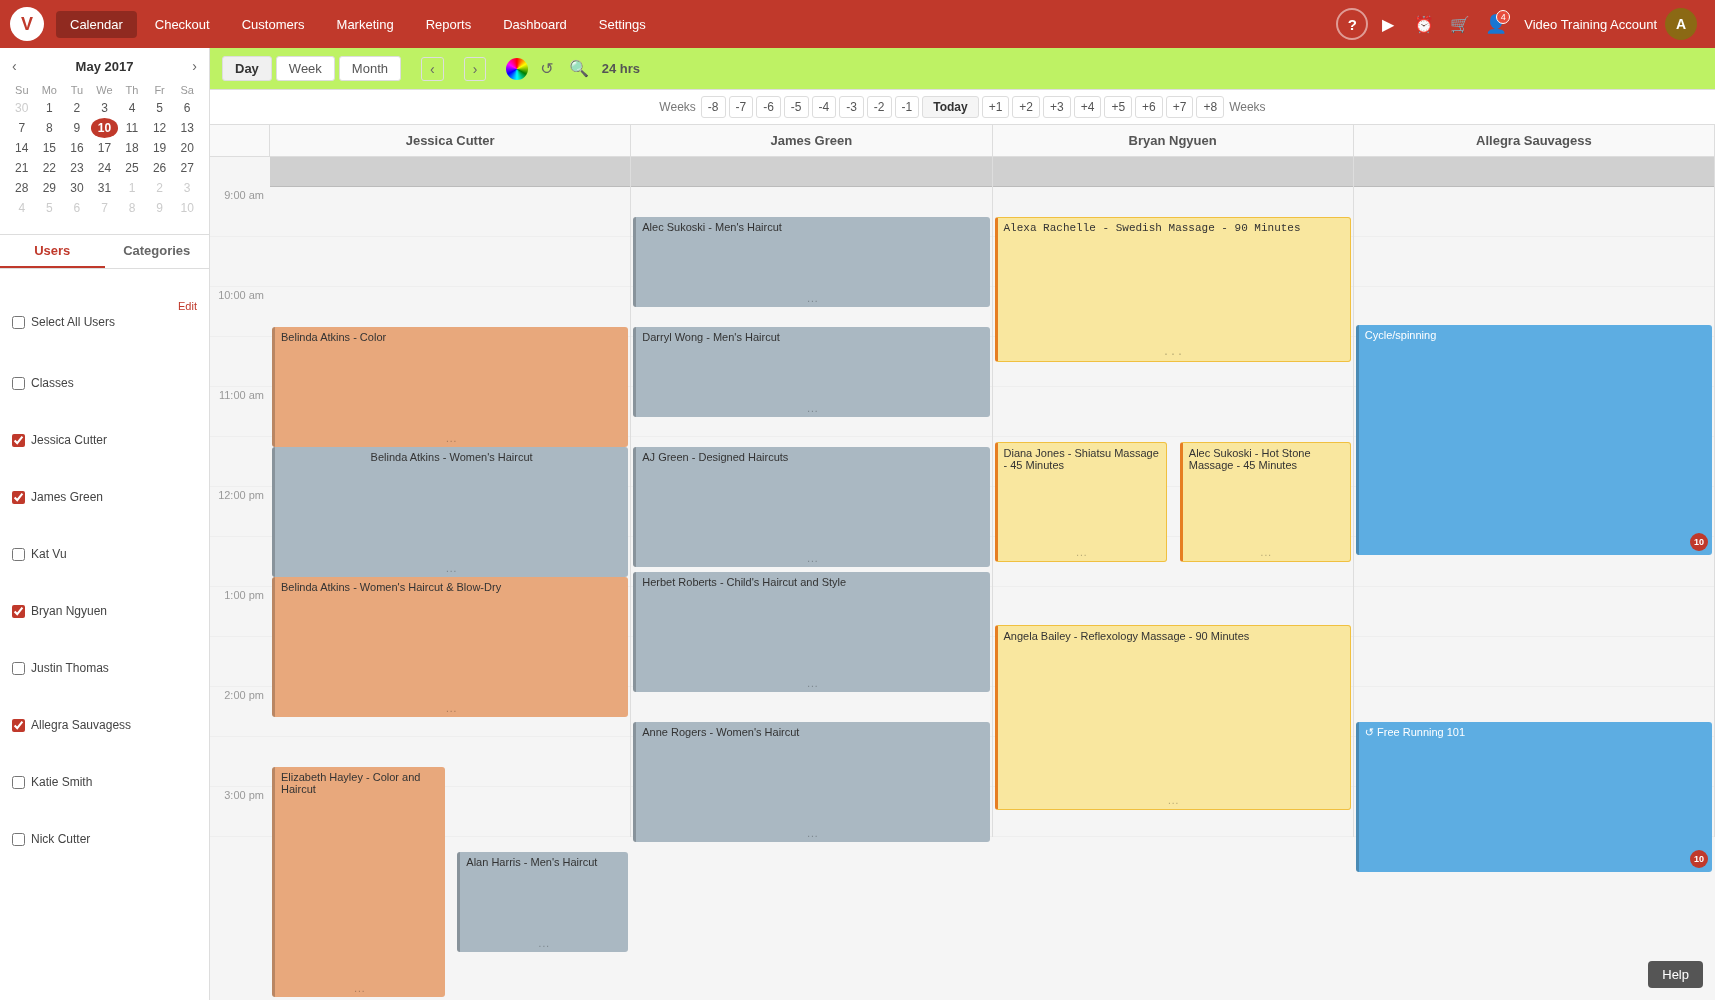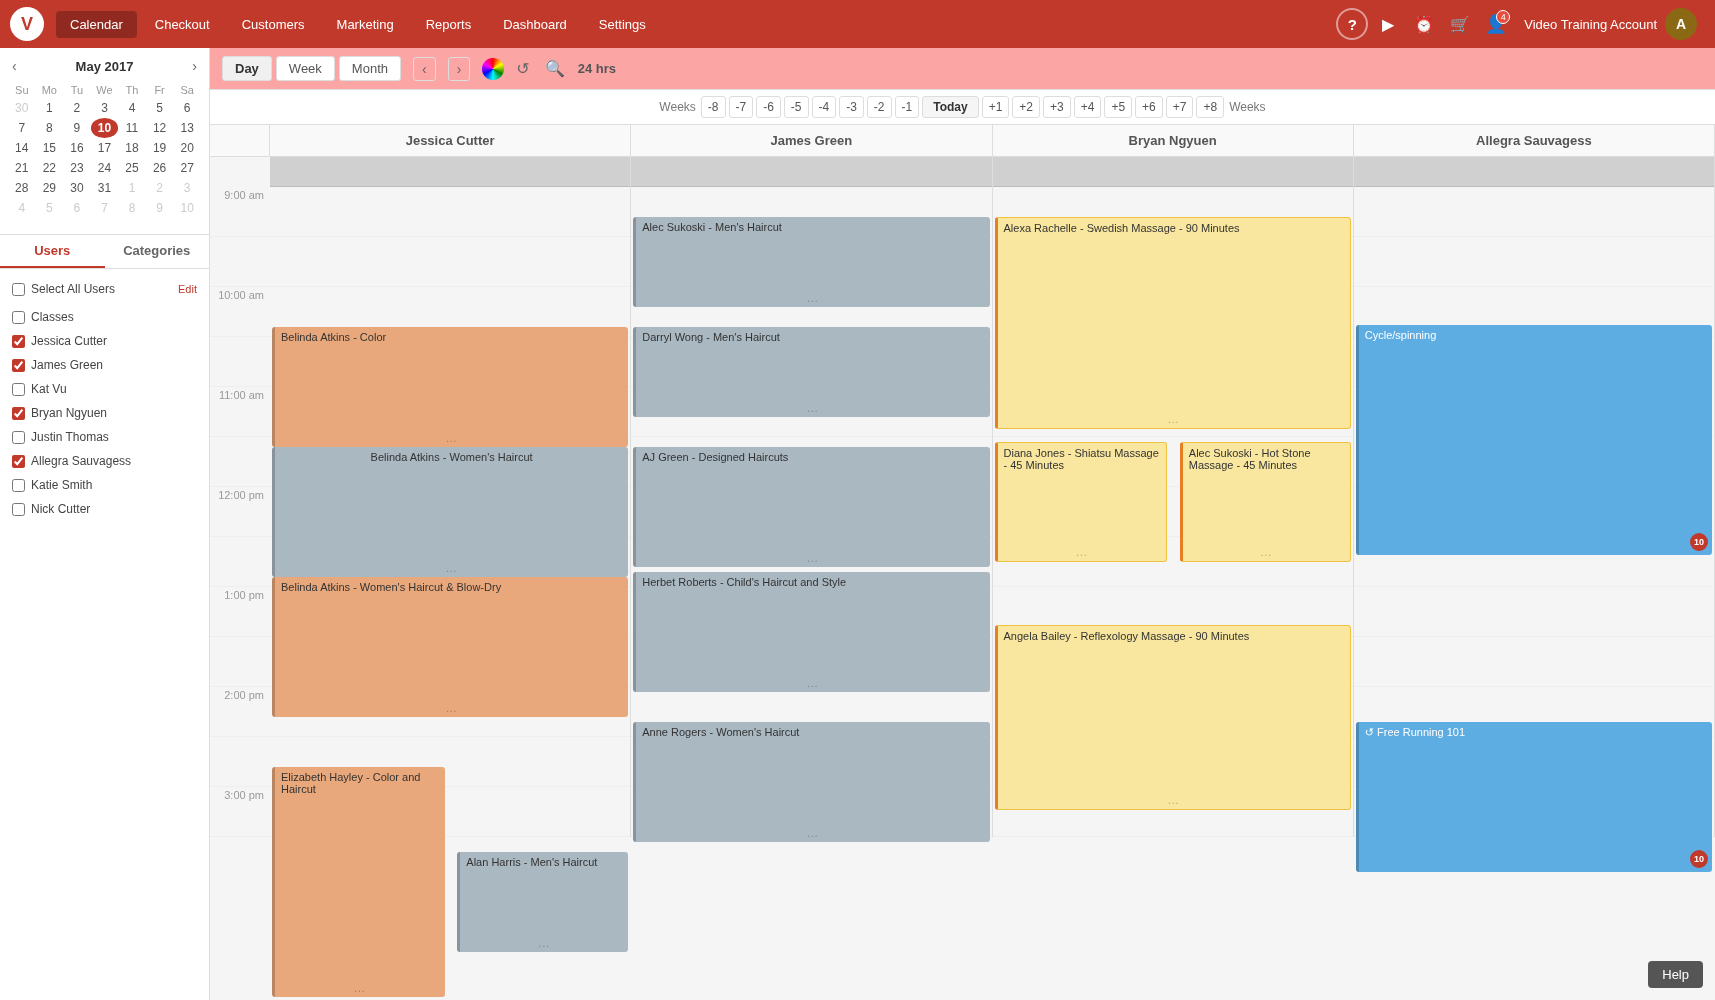--- a/index.html
+++ b/index.html
@@ -166,20 +166,21 @@
 
     .user-list { padding: 8px 12px; }
     .user-item {
       display: flex;
       align-items: center;
       gap: 6px;
       padding: 5px 0;
       cursor: pointer;
       font-size: 12px;
       color: #444;
+      margin-top: 33px;
     }
     .user-item input[type="checkbox"] { cursor: pointer; accent-color: #c0392b; }
     .edit-link { color: #c0392b; font-size: 11px; cursor: pointer; float: right; margin-left: auto; }
 
     
     .sidebar-buttons {
       display: flex;
       gap: 8px;
       padding: 12px;
       margin-top: 4px;
@@ -213,23 +214,23 @@
       display: flex;
       flex-direction: column;
       overflow: hidden;
     }
 
     
     .cal-top-bar {
       display: flex;
       align-items: center;
       padding: 8px 12px;
-      background: #fca5a5;
+      background: #bef264;
       border-bottom: 1px solid #ddd;
-      gap: 12px;
+      gap: 20px;
     }
     .cal-view-tabs {
       display: flex;
       gap: 4px;
     }
     .cal-view-tab {
       padding: 4px 12px;
       border: 1px solid #ddd;
       border-radius: 3px;
       cursor: pointer;
@@ -748,21 +749,21 @@
                 <div class="time-row"></div>
                 <div class="time-row"></div>
                 <div class="time-row"></div>
                 <div class="time-row"></div>
                 <div class="time-row"></div>
                 <div class="time-row"></div>
                 <div class="time-row"></div>
                 <div class="time-row"></div>
                 <div class="time-row"></div>
               </div>
-            <div class="appointment appt-yellow" style="position:absolute;top:60px;left:2px;right:2px;height:212px;">
+            <div class="appointment appt-yellow" style="position:absolute;top:60px;left:2px;right:2px;height:145px;font-family:Liberation Mono, monospace;">
               <span>Alexa Rachelle - Swedish Massage - 90 Minutes</span>
               <div class="appt-bottom-dots">...</div>
             </div>
             <div class="appointment appt-yellow" style="position:absolute;top:285px;left:2px;width:48%;height:120px;">
               <span>Diana Jones - Shiatsu Massage - 45 Minutes</span>
               <div class="appt-bottom-dots">...</div>
             </div>
             <div class="appointment appt-yellow" style="position:absolute;top:285px;left:52%;right:2px;height:120px;">
               <span>Alec Sukoski - Hot Stone Massage - 45 Minutes</span>
               <div class="appt-bottom-dots">...</div>

